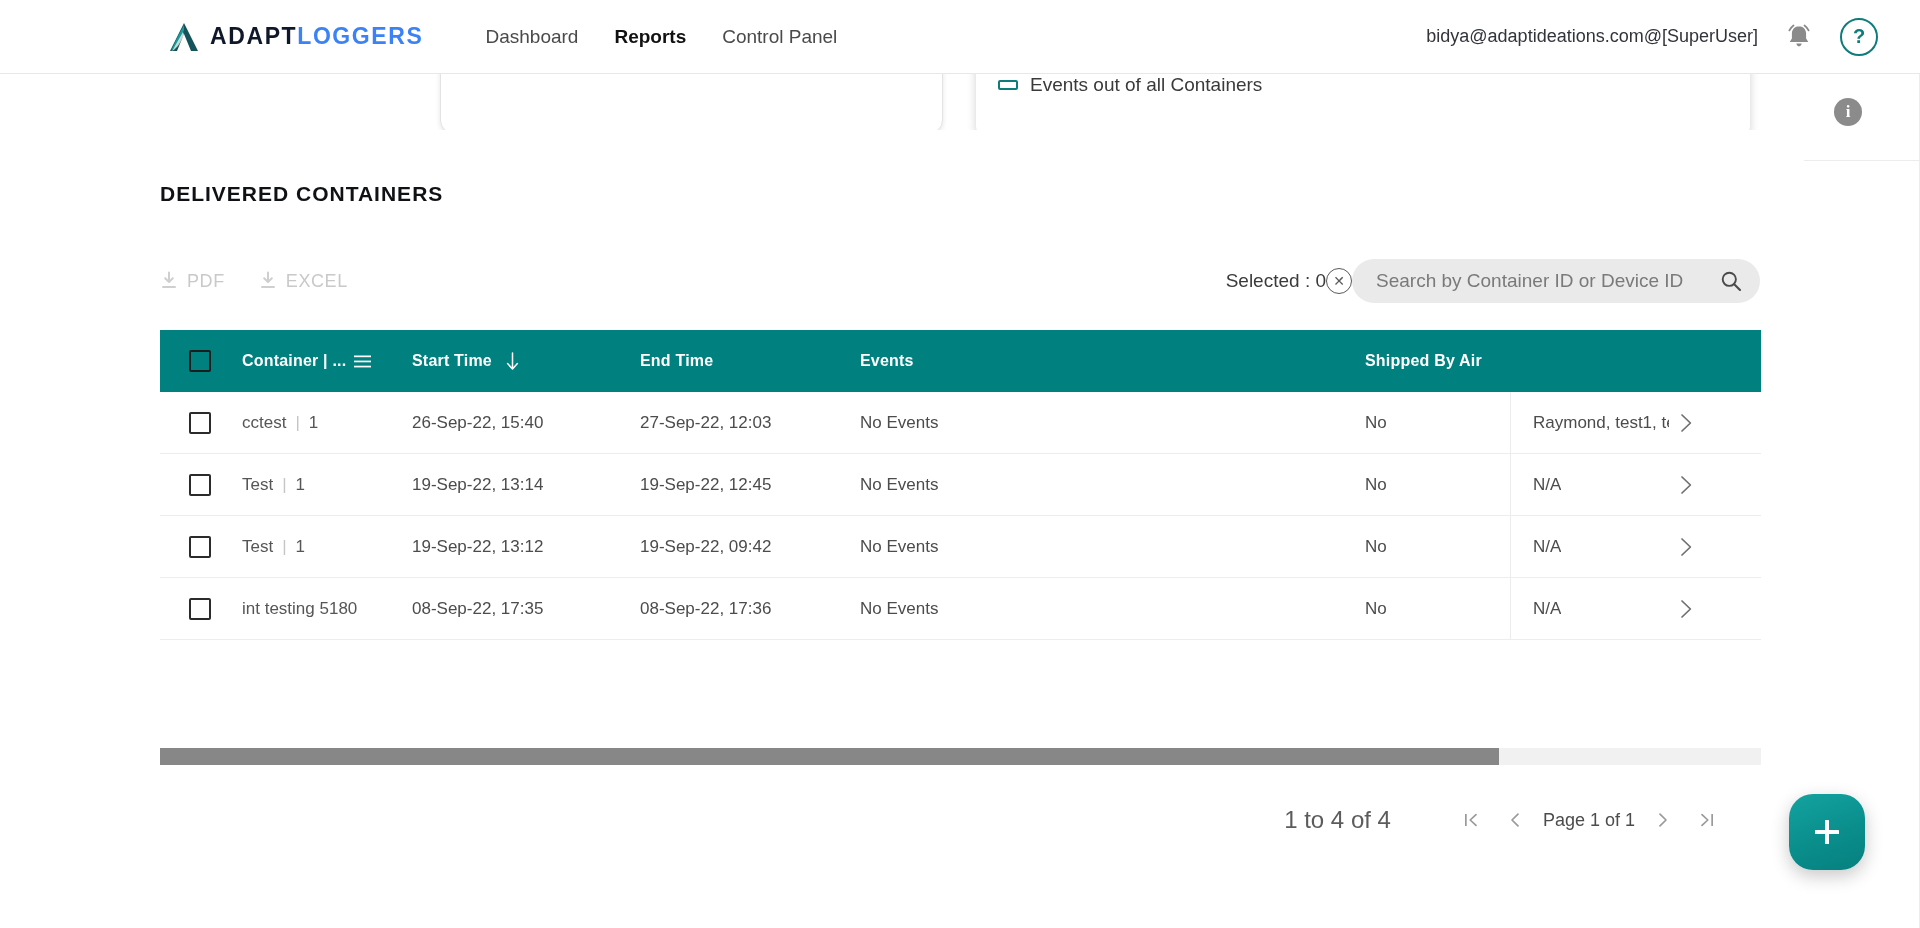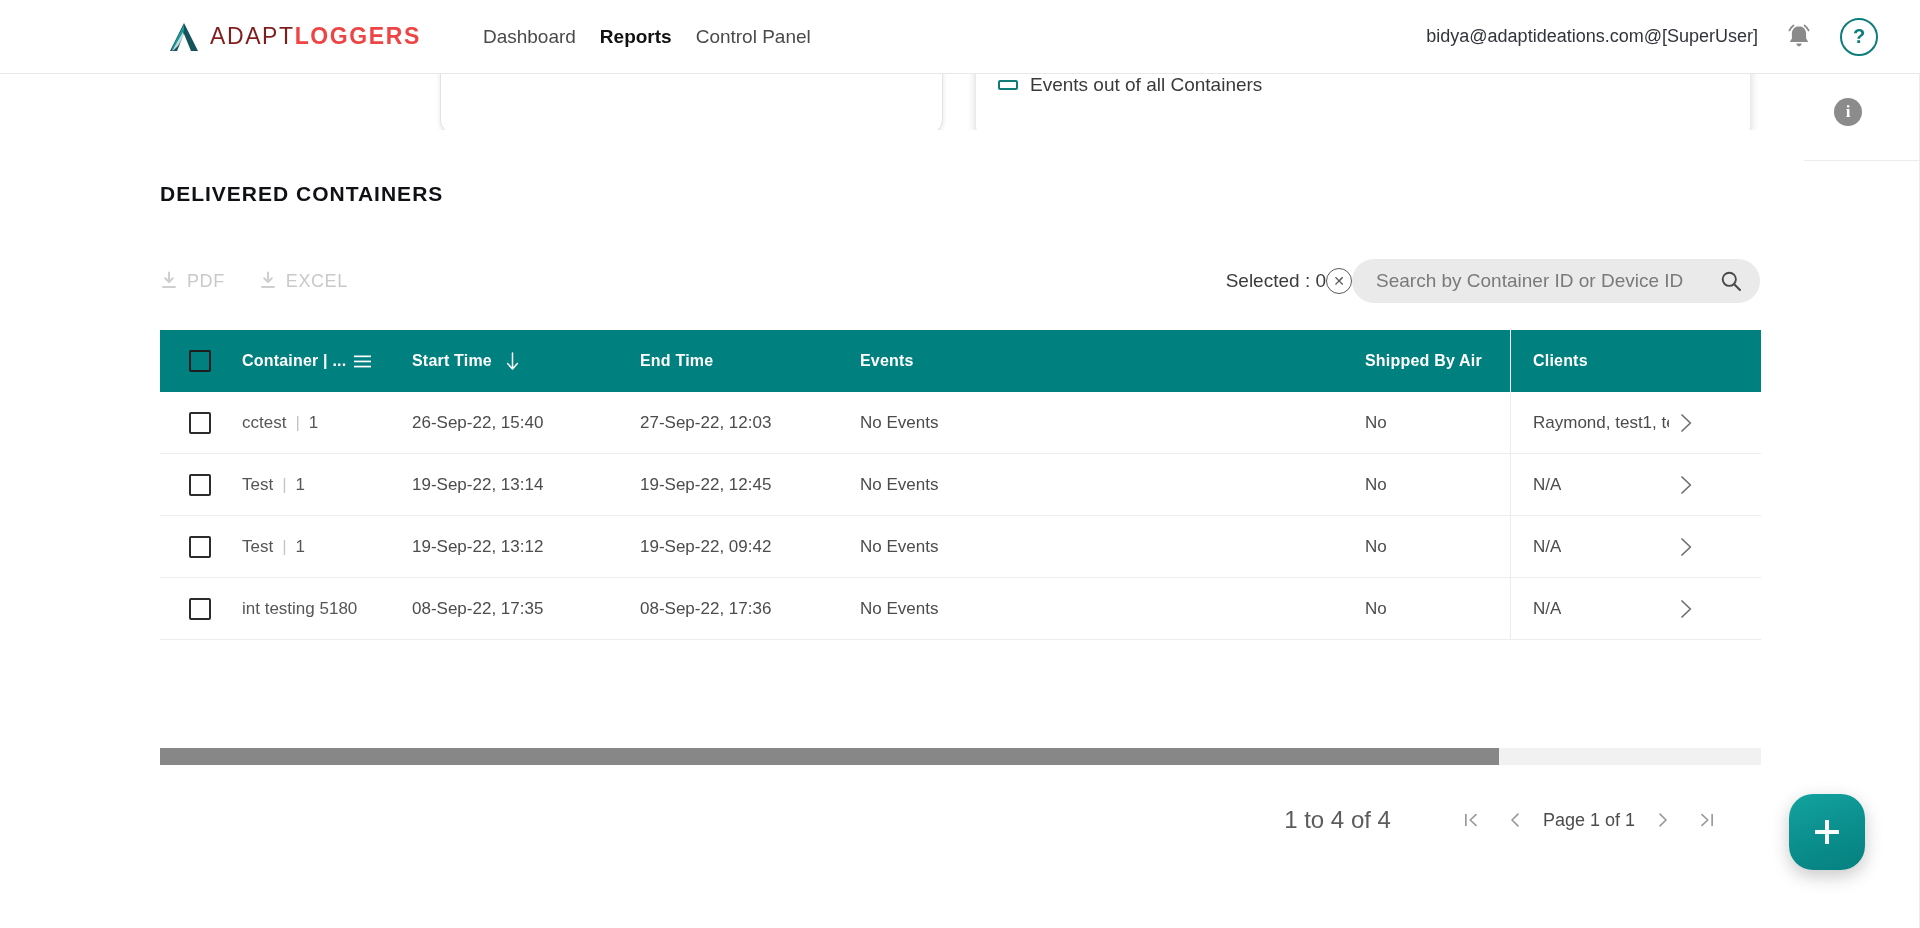--- a/index.html
+++ b/index.html
@@ -20,24 +20,24 @@
     z-index: 50;
   }
   .brand {
     display: flex; align-items: center; gap: 8px;
     margin-left: 168px;
   }
   .brand-mark { width: 34px; height: 34px; display:block; }
   .brand-text {
     font-size: 23px; letter-spacing: 1.6px; color: #0e7c7b;
   }
-  .brand-text .light { font-weight: 400; color:#7f1d1d;margin-top:42px; }
-  .brand-text .bold  { font-weight: 700; color:#ef4444; }
-
-  .mainnav { display:flex; align-items:center; gap: 20px; margin-left: 60px; }
+  .brand-text .light { font-weight: 700; color:#0f172a;margin-top:42px; }
+  .brand-text .bold  { font-weight: 700; color:#3b82f6; }
+
+  .mainnav { display:flex; align-items:center; gap: 32px; margin-left: 60px; }
   .navitem {
     font-size: 19px; color: #4a4a4a; cursor: pointer;
     padding: 4px 2px; white-space: nowrap;
   }
   .navitem.active { color: #111; font-weight: 700; }
 
   .topright {
     margin-left: auto; display: flex; align-items: center; gap: 26px;
     margin-right: 42px;
   }
@@ -301,23 +301,20 @@
     </div>
     <div class="cell c-end">
       <span>End Time</span>
     </div>
     <div class="cell c-event">
       <span>Events</span>
     </div>
     <div class="cell c-air">
       <span>Shipped By Air</span>
     </div>
-    <div class="cell c-cli">
-      <span>Clients</span>
-    </div>
   </div>
 
   <div class="grow">
     <div class="cell c-check">
       <span class="chk"></span>
     </div>
     <div class="cell c-cont">
       <span class="cont-name">cctest</span>
       <span class="cont-sep">|</span>
       <span class="cont-num">1</span>

